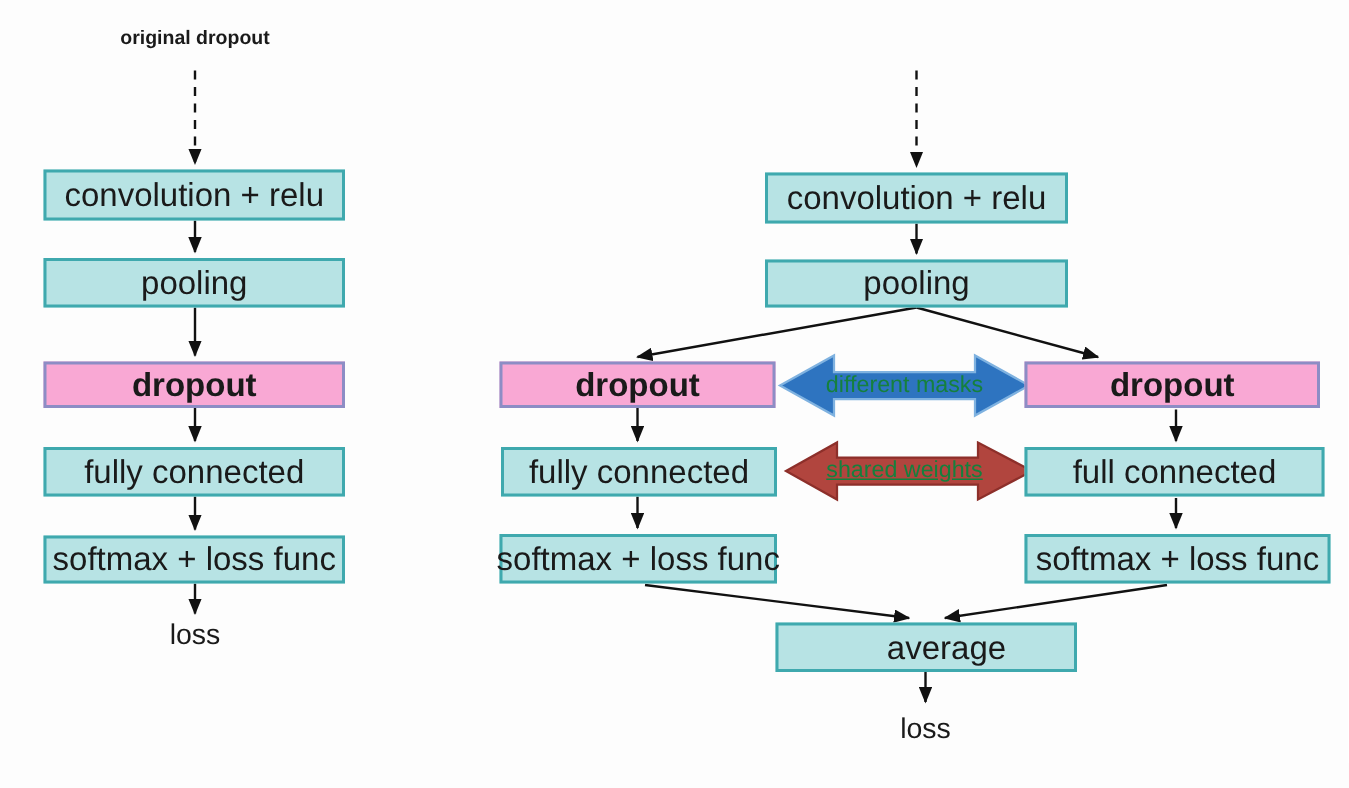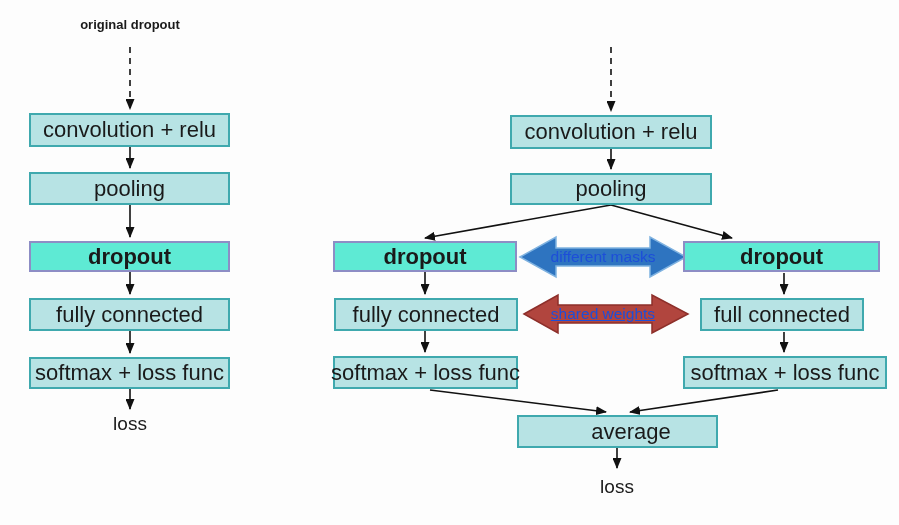--- a/index.html
+++ b/index.html
@@ -18,34 +18,34 @@
     display: flex;
     align-items: center;
     justify-content: center;
     font-size: 22px;
     line-height: 1;
     box-sizing: border-box;
     text-align: center;
     white-space: nowrap;
   }
   .teal   { background: #b7e3e4; border: 2px solid #3fa9ae; }
-  .purple { background: #5eead4; border: 2px solid #8d8dc5; font-weight: bold; }
+  .purple { background: #f9a8d4; border: 2px solid #8d8dc5; font-weight: bold; }
   .title {
     position: absolute;
     text-align: center;
     font-size: 13px;
     line-height: 1.15;
     white-space: nowrap;
   }
   .title .b { font-weight: bold; }
   .arrow-label {
     position: absolute;
     width: 140px;
     text-align: center;
-    color: #1d4ed8;
+    color: #15803d;
     font-size: 15.5px;
     line-height: 1;
     white-space: nowrap;
   }
   .loss-label {
     position: absolute;
     width: 80px;
     text-align: center;
     font-size: 19px;
     line-height: 1;
@@ -101,21 +101,21 @@
   <div class="loss-label" style="left:90px; top:414px;">loss</div>
 
   <div class="box teal" style="left:510px; top:115px; width:202px; height:34px;">convolution + relu</div>
   <div class="box teal" style="left:510px; top:173px; width:202px; height:32px;">pooling</div>
 
   <div class="box purple" style="left:333px; top:241px; width:184px; height:31px;">dropout</div>
   <div class="box teal" style="left:334px; top:298px; width:184px; height:33px;">fully connected</div>
   <div class="box teal" style="left:333px; top:356px; width:185px; height:33px;">softmax + loss func</div>
 
   <div class="box purple" style="left:683px; top:241px; width:197px; height:31px;">dropout</div>
-  <div class="box teal" style="left:683px; top:298px; width:164px; height:33px;margin-left:17px;">full connected</div>
+  <div class="box teal" style="left:683px; top:298px; width:200px; height:33px;">full connected</div>
   <div class="box teal" style="left:683px; top:356px; width:204px; height:33px;">softmax + loss func</div>
 
   <div class="arrow-label" style="left:533px; top:249px;">different masks</div>
   <div class="arrow-label" style="left:533px; top:306px;text-decoration:underline;">shared weights</div>
 
   <div class="box teal" style="left:517px; top:415px; width:201px; height:33px;padding-left:27px;">average</div>
   <div class="loss-label" style="left:577px; top:477px;">loss</div>
 
 </div>
 

